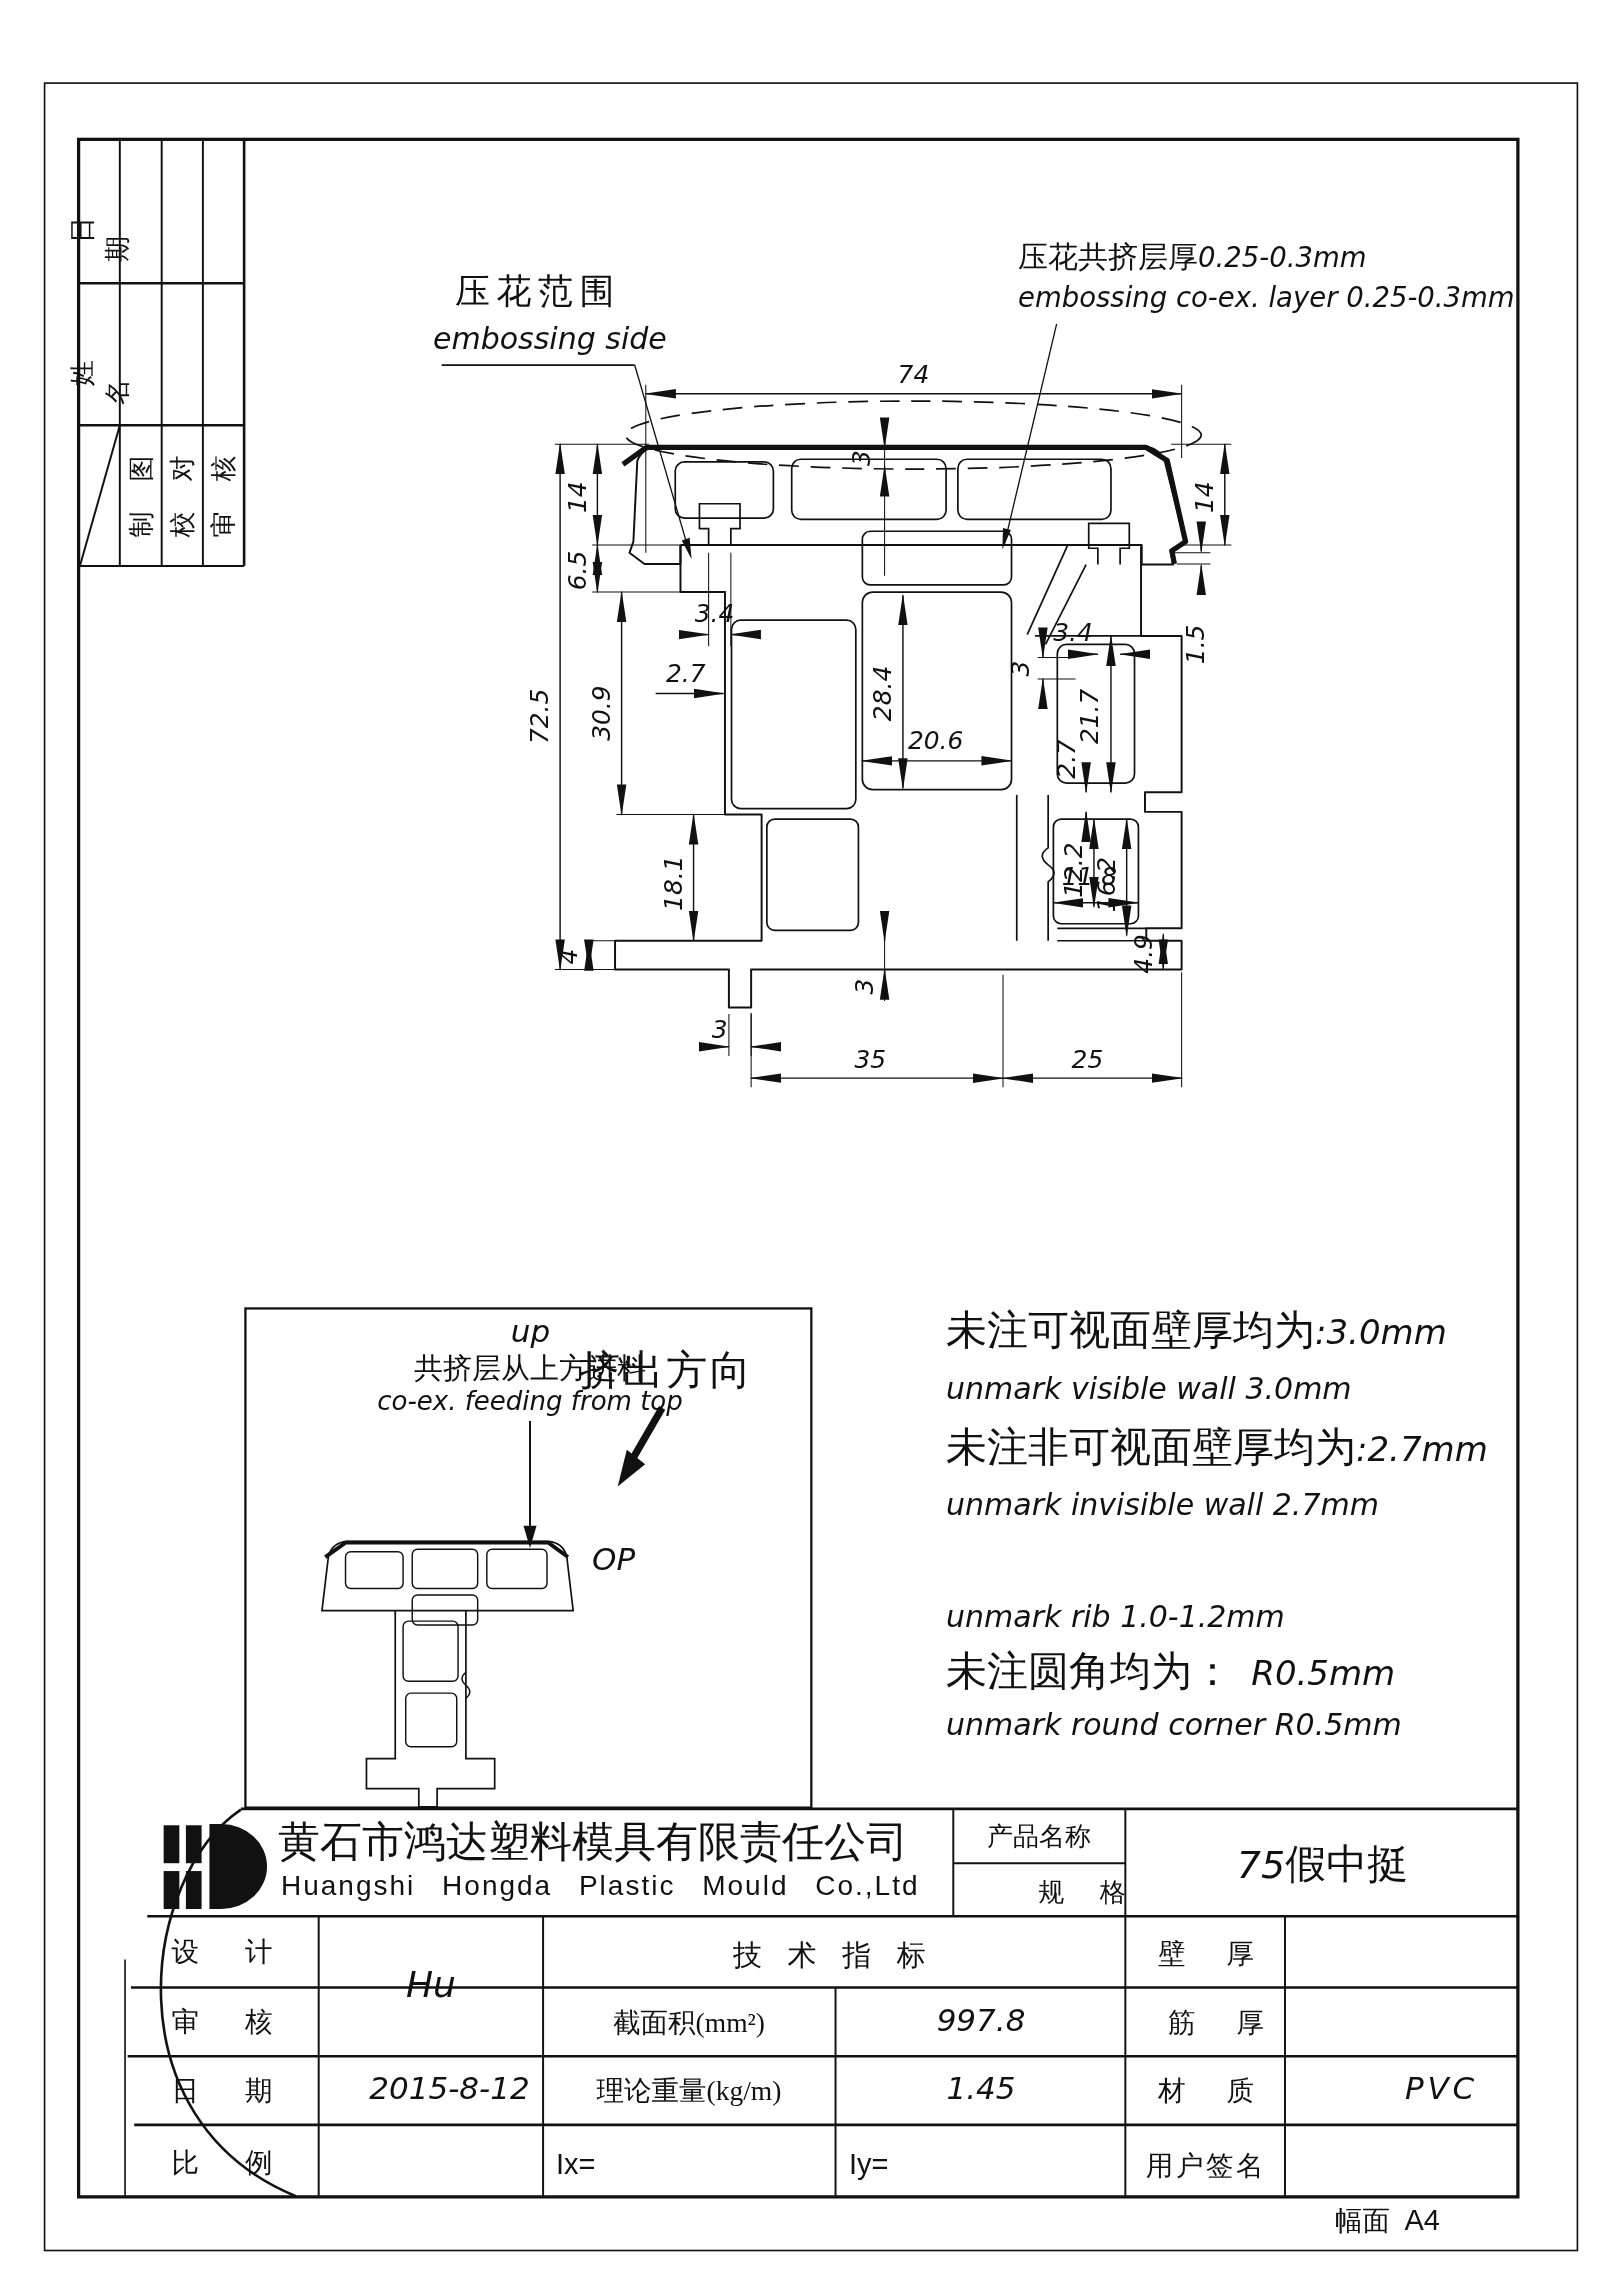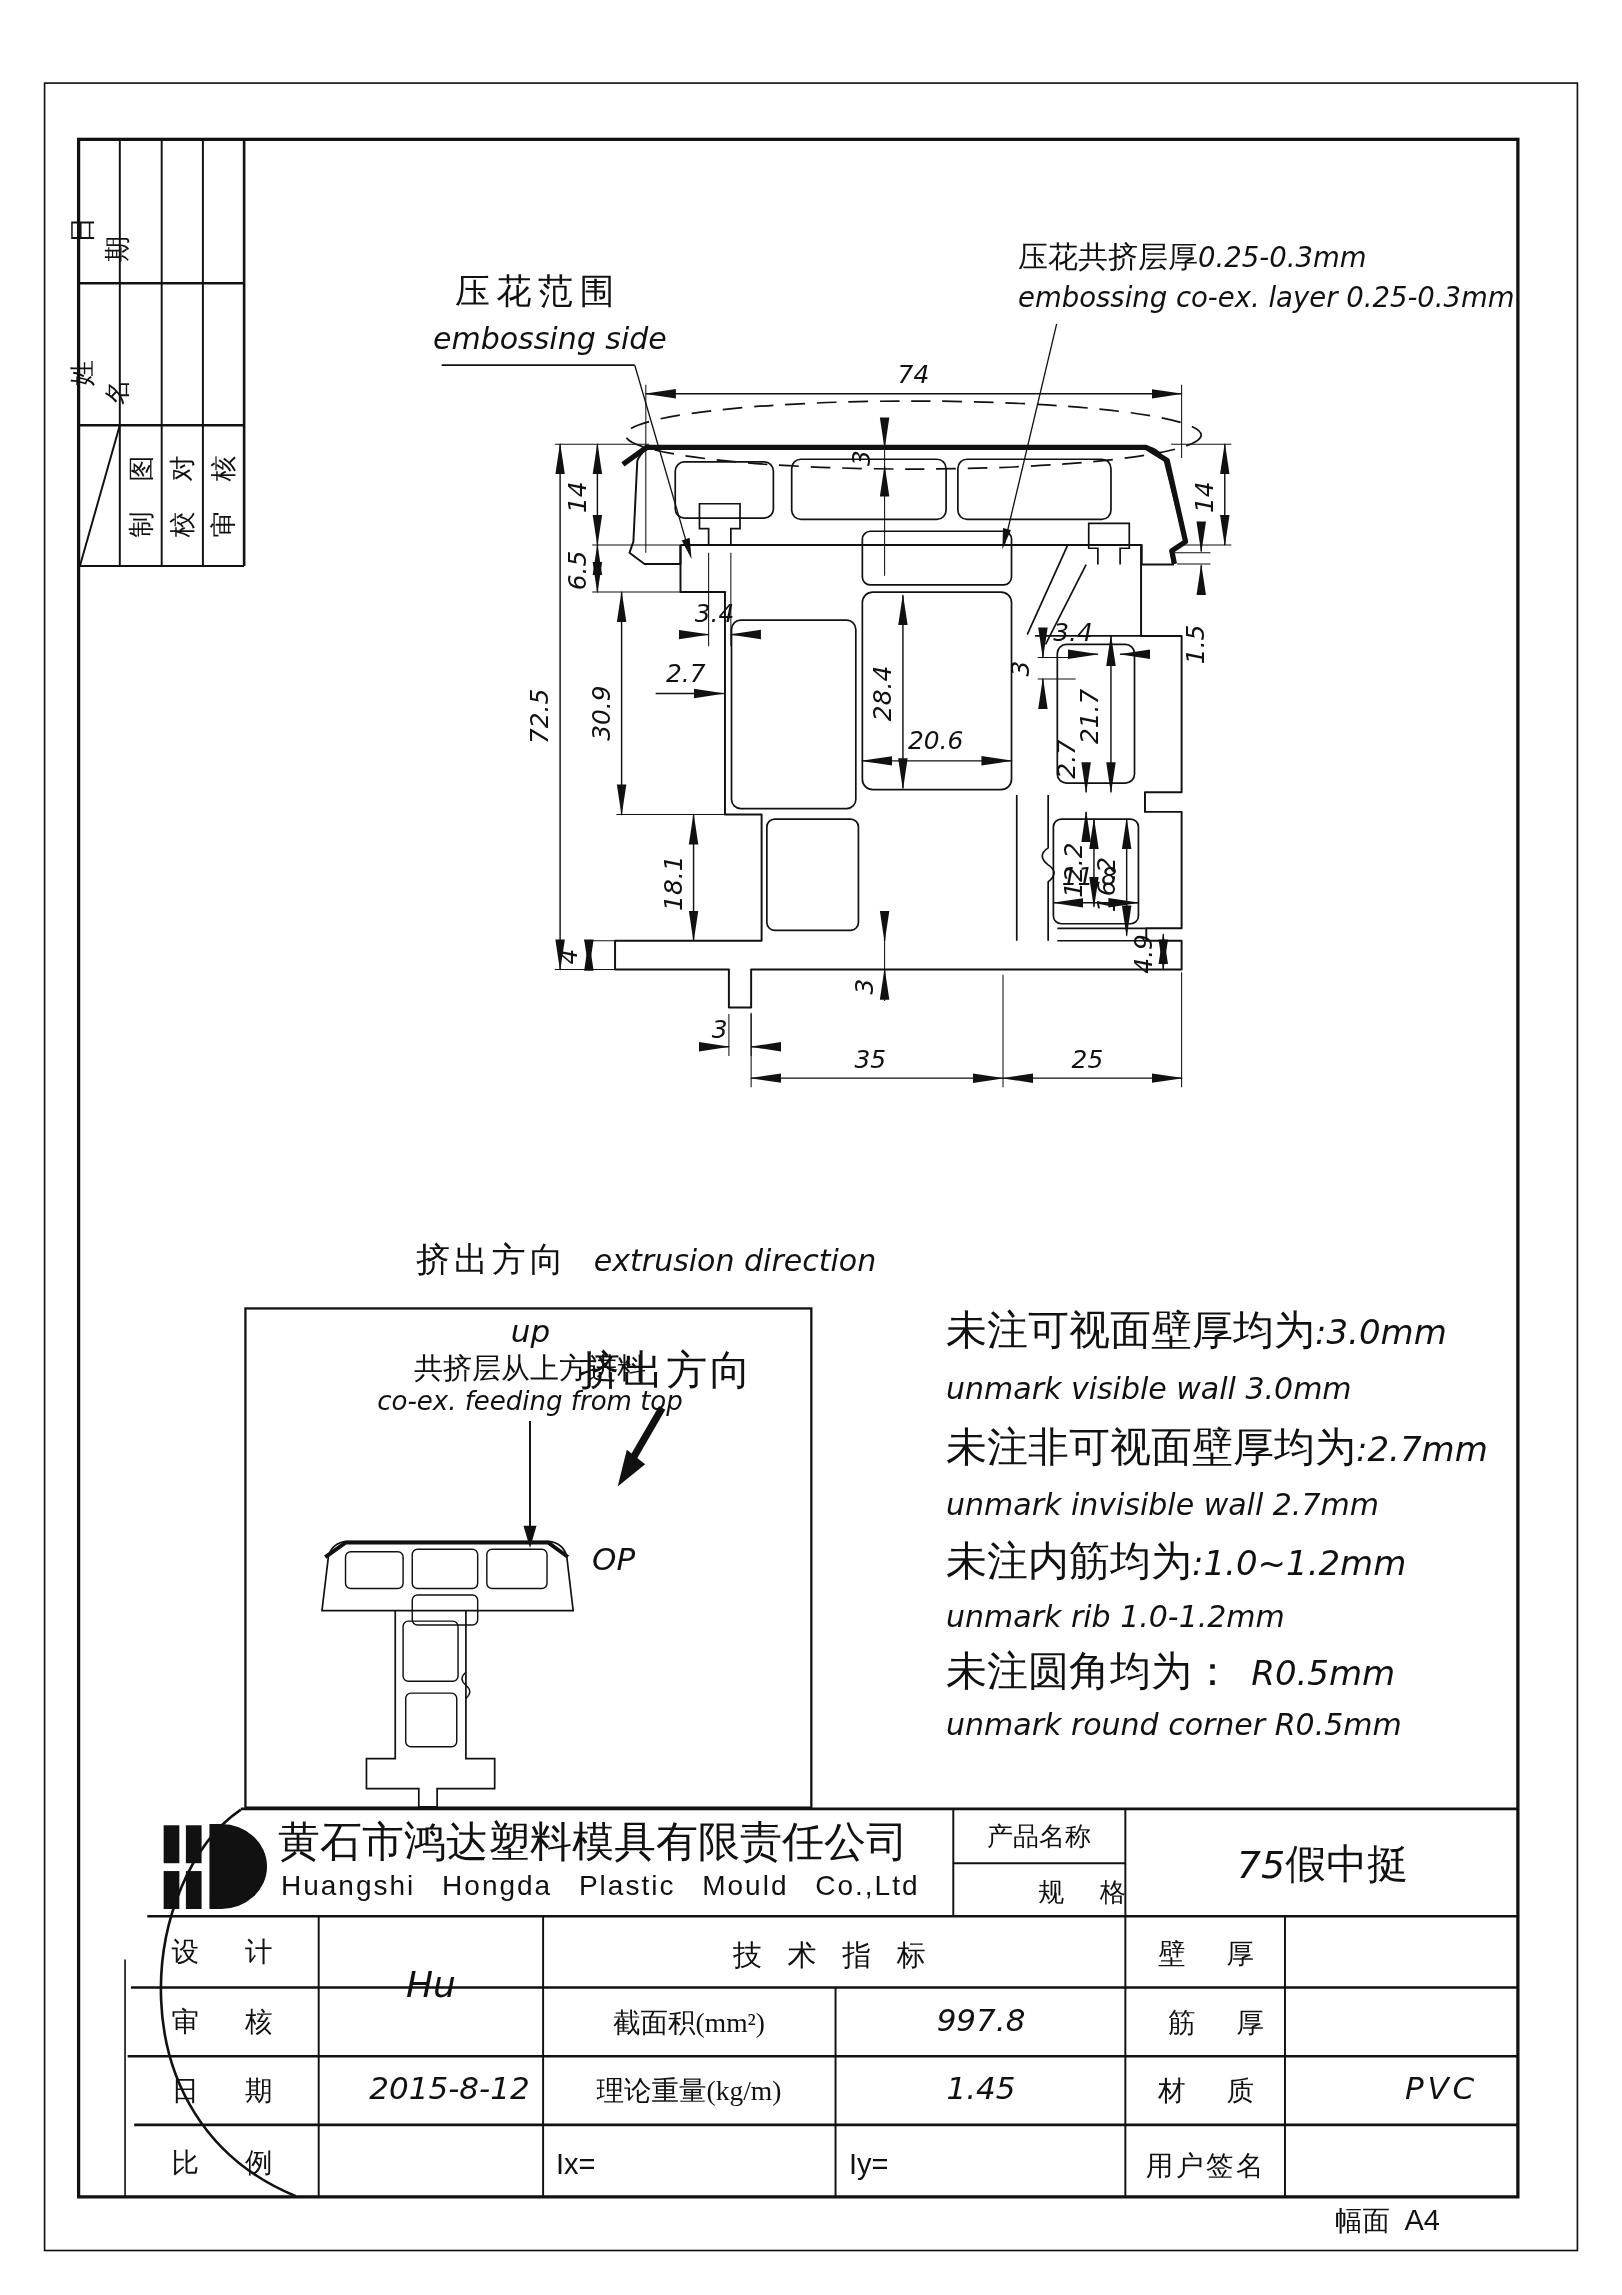--- a/index.html
+++ b/index.html
@@ -239,36 +239,31 @@
 <div class="abs cn rot ctr" style="left:151px;top:479px;width:144px;font-size:26px;letter-spacing:30px;text-indent:30px;">审核</div>
 
 <div class="abs cn" style="left:455px;top:268px;font-size:35px;letter-spacing:6.5px;">压花范围</div>
 <div class="abs cad" style="left:433px;top:321px;font-size:30px;">embossing side</div>
 
 <div class="abs" style="left:1018px;top:237px;font-size:30px;white-space:nowrap;">
   <span class="cn">压花共挤层厚</span><span class="cad" style="font-size:27.5px;">0.25-0.3mm</span>
 </div>
 <div class="abs cad" style="left:1018px;top:281px;font-size:27.5px;">embossing co-ex. layer 0.25-0.3mm</div>
 
-<div class="abs" style="left:416px;top:1237px;white-space:nowrap;">
-  <span class="cn" style="font-size:34px;letter-spacing:3.9px;">挤出方向</span>
-  <span class="cad" style="font-size:30px;margin-left:23.6px;">extrusion direction</span>
-</div>
 
 <div class="abs cad ctr" style="left:478px;top:1313px;width:105px;font-size:31px;">up</div>
 <div class="abs cn ctr" style="left:363px;top:1349px;width:334px;font-size:29px;">共挤层从上方进料</div>
 <div class="abs cad ctr" style="left:363px;top:1386px;width:334px;font-size:26px;">co-ex. feeding from top</div>
 <div class="abs cn" style="left:579px;top:1343px;font-size:41px;letter-spacing:2.6px;">挤出方向</div>
 <div class="abs cad" style="left:592px;top:1541px;font-size:31px;">OP</div>
 
 <div class="abs" style="left:946px;top:1303px;white-space:nowrap;"><span class="cn" style="font-size:41px;">未注可视面壁厚均为</span><span class="cad" style="font-size:34px;">:3.0mm</span></div>
 <div class="abs cad" style="left:946px;top:1371px;font-size:30px;">unmark visible wall 3.0mm</div>
 <div class="abs" style="left:946px;top:1420px;white-space:nowrap;"><span class="cn" style="font-size:41px;">未注非可视面壁厚均为</span><span class="cad" style="font-size:34px;">:2.7mm</span></div>
 <div class="abs cad" style="left:946px;top:1487px;font-size:30px;">unmark invisible wall 2.7mm</div>
-<div class="abs" style="left:946px;top:1534px;white-space:nowrap;"><span class="cn" style="font-size:41px;">未注内筋均为</span><span class="cad" style="font-size:34px;">:1.0~1.2mm</span></div>
 <div class="abs cad" style="left:946px;top:1599px;font-size:30px;">unmark rib 1.0-1.2mm</div>
 <div class="abs" style="left:946px;top:1644px;white-space:nowrap;"><span class="cn" style="font-size:41px;">未注圆角均为：</span><span class="cad" style="font-size:34px;margin-left:18.3px;">R0.5mm</span></div>
 <div class="abs cad" style="left:946px;top:1707px;font-size:30px;">unmark round corner R0.5mm</div>
 
 <div class="abs cn" style="left:278px;top:1814px;font-size:42px;white-space:nowrap;">黄石市鸿达塑料模具有限责任公司</div>
 <div class="abs" style="left:281px;top:1870px;font-size:28px;letter-spacing:2px;word-spacing:17px;white-space:nowrap;font-family:'Liberation Sans','DejaVu Sans',sans-serif;">Huangshi Hongda Plastic Mould Co.,Ltd</div>
 
 <div class="abs cn ctr" style="left:953px;top:1819px;width:172px;font-size:26px;">产品名称</div>
 <div class="abs cn ctr" style="left:953px;top:1875px;width:172px;font-size:26px;letter-spacing:14.4px;text-indent:14.4px;margin-left:43px;">规 格</div>
 <div class="abs ctr" style="left:1126px;top:1837px;width:393px;white-space:nowrap;">

